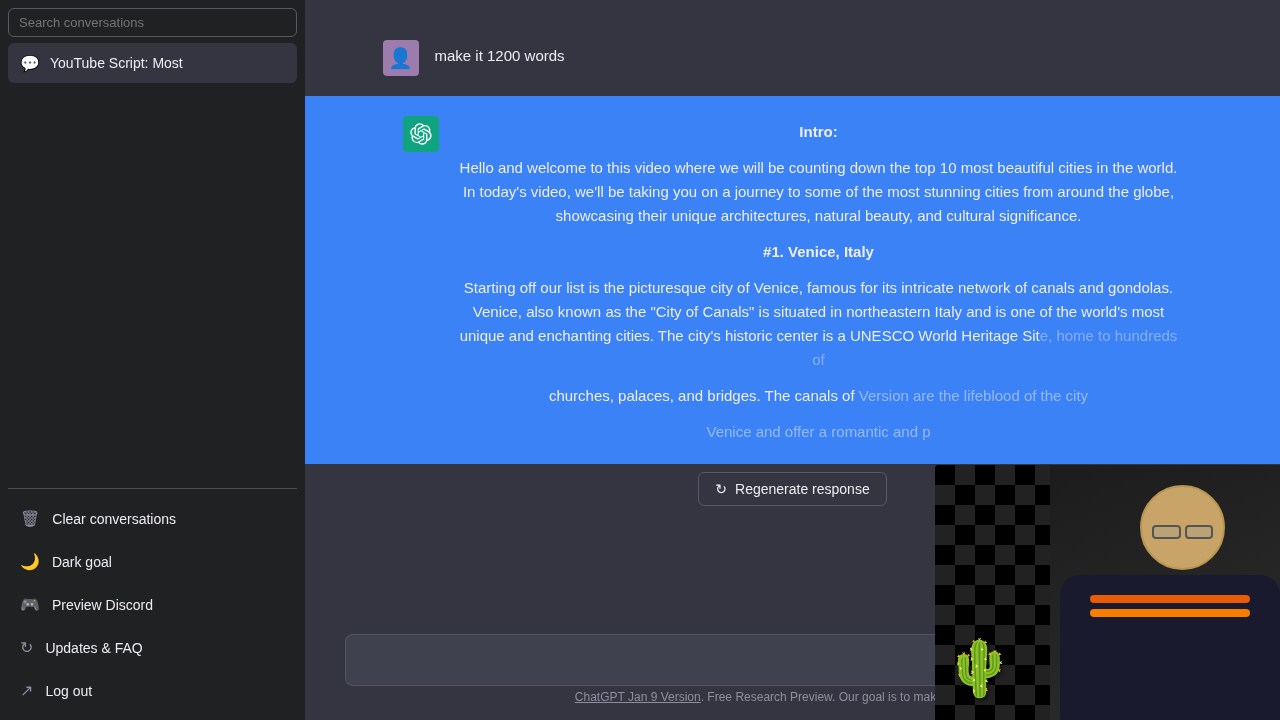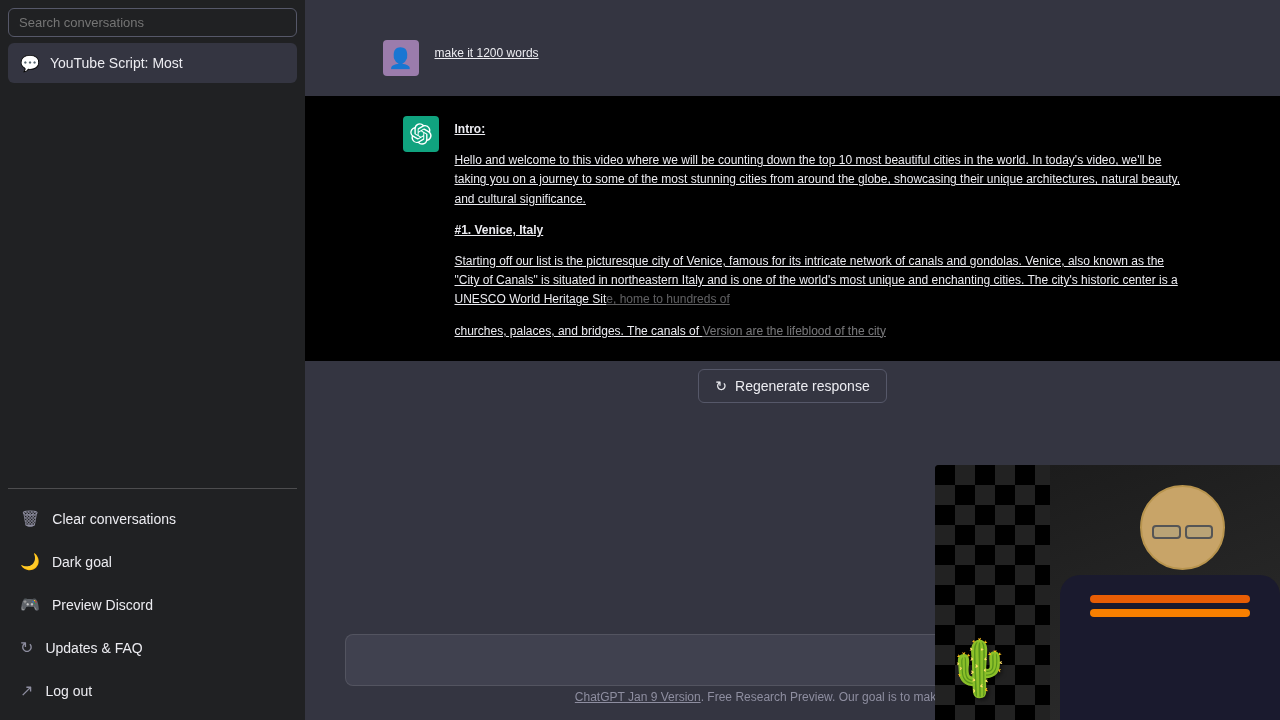--- a/index.html
+++ b/index.html
@@ -76,44 +76,43 @@
     }
 
     .message-row {
       display: flex;
       padding: 20px 40px;
       gap: 16px;
       max-width: 900px;
       margin: 0 auto;
       width: 100%;
     }
-    .message-row.assistant { background: #000000; width: 100%; max-width: 100%; padding: 20px 0; }
+    .message-row.assistant { background: #3b82f6; width: 100%; max-width: 100%; padding: 20px 0; text-align: center; }
     .message-row.assistant .message-inner { max-width: 860px; margin: 0 auto; width: 100%; display: flex; gap: 16px; padding: 0 40px; }
 
     .avatar {
       width: 36px;
       height: 36px;
       border-radius: 4px;
       flex-shrink: 0;
       display: flex;
       align-items: center;
       justify-content: center;
       font-size: 18px;
       overflow: hidden;
     }
     .avatar.user { background: #9b7cac; font-size: 22px; }
     .avatar.assistant { background: #10a37f; }
 
     .message-content {
       color: #ececf1;
-      font-size: 12px;
+      font-size: 15px;
       line-height: 1.6;
       flex: 1;
       padding-top: 4px;
-      text-decoration: underline;
     }
     .message-content p { margin-bottom: 12px; }
     .message-content p:last-child { margin-bottom: 0; }
 
     
     .regenerate-bar {
       display: flex;
       justify-content: center;
       padding: 8px 0 4px;
     }
@@ -271,20 +270,21 @@
             <svg width="22" height="22" viewBox="0 0 41 41" fill="none" xmlns="http://www.w3.org/2000/svg">
               <path d="M37.532 16.87a9.963 9.963 0 0 0-.856-8.184 10.078 10.078 0 0 0-10.855-4.835A9.964 9.964 0 0 0 18.306.5a10.079 10.079 0 0 0-9.614 6.977 9.967 9.967 0 0 0-6.664 4.834 10.08 10.08 0 0 0 1.24 11.817 9.965 9.965 0 0 0 .856 8.185 10.079 10.079 0 0 0 10.855 4.835 9.965 9.965 0 0 0 7.516 3.35 10.078 10.078 0 0 0 9.617-6.981 9.967 9.967 0 0 0 6.663-4.834 10.079 10.079 0 0 0-1.243-11.813zM22.498 37.886a7.474 7.474 0 0 1-4.799-1.735c.061-.033.168-.091.237-.134l7.964-4.6a1.294 1.294 0 0 0 .655-1.134V19.054l3.366 1.944a.12.12 0 0 1 .066.092v9.299a7.505 7.505 0 0 1-7.49 7.496zM6.392 31.006a7.471 7.471 0 0 1-.894-5.023c.06.036.162.099.237.141l7.964 4.6a1.297 1.297 0 0 0 1.308 0l9.724-5.614v3.888a.12.12 0 0 1-.048.103L16.482 34.1a7.505 7.505 0 0 1-10.09-3.094zM4.297 13.62A7.469 7.469 0 0 1 8.2 10.333c0 .068-.004.19-.004.274v9.201a1.294 1.294 0 0 0 .654 1.132l9.723 5.614-3.366 1.944a.12.12 0 0 1-.114.012L7.044 23.86a7.504 7.504 0 0 1-2.747-10.24zm27.658 6.437l-9.724-5.615 3.367-1.943a.121.121 0 0 1 .114-.012l8.048 4.648a7.498 7.498 0 0 1-1.158 13.528v-9.476a1.293 1.293 0 0 0-.647-1.13zm3.35-5.043c-.059-.037-.162-.099-.236-.141l-7.965-4.6a1.298 1.298 0 0 0-1.308 0l-9.723 5.614v-3.888a.12.12 0 0 1 .048-.103l8.051-4.649a7.497 7.497 0 0 1 11.133 7.767zm-21.063 6.929l-3.367-1.944a.12.12 0 0 1-.065-.092v-9.299a7.497 7.497 0 0 1 12.293-5.756 6.94 6.94 0 0 0-.236.134l-7.965 4.6a1.294 1.294 0 0 0-.654 1.132l-.006 11.225zm1.829-3.943l4.33-2.501 4.332 2.499v4.996l-4.331 2.5-4.331-2.5V18z" fill="currentColor" style="color:#fff;"></path>
             </svg>
           </div>
           <div class="message-content">
             <p style="font-weight:600;">Intro:</p>
             <p>Hello and welcome to this video where we will be counting down the top 10 most beautiful cities in the world. In today's video, we'll be taking you on a journey to some of the most stunning cities from around the globe, showcasing their unique architectures, natural beauty, and cultural significance.</p>
             <p style="font-weight:600;">#1. Venice, Italy</p>
             <p>Starting off our list is the picturesque city of Venice, famous for its intricate network of canals and gondolas. Venice, also known as the "City of Canals" is situated in northeastern Italy and is one of the world's most unique and enchanting cities. The city's historic center is a UNESCO World Heritage Sit<span style="opacity:0.4">e, home to hundreds of</span></p>
             <p>churches, palaces, and bridges. The canals of <span style="opacity:0.5">Version are the lifeblood of the city</span></p>
+            <p class="faded">Venice and offer a romantic and p</p>
           </div>
         </div>
       </div>
 
     </div>
 
     <div class="regenerate-bar">
       <button class="regenerate-btn">
         <span>↻</span>
         <span>Regenerate response</span>

